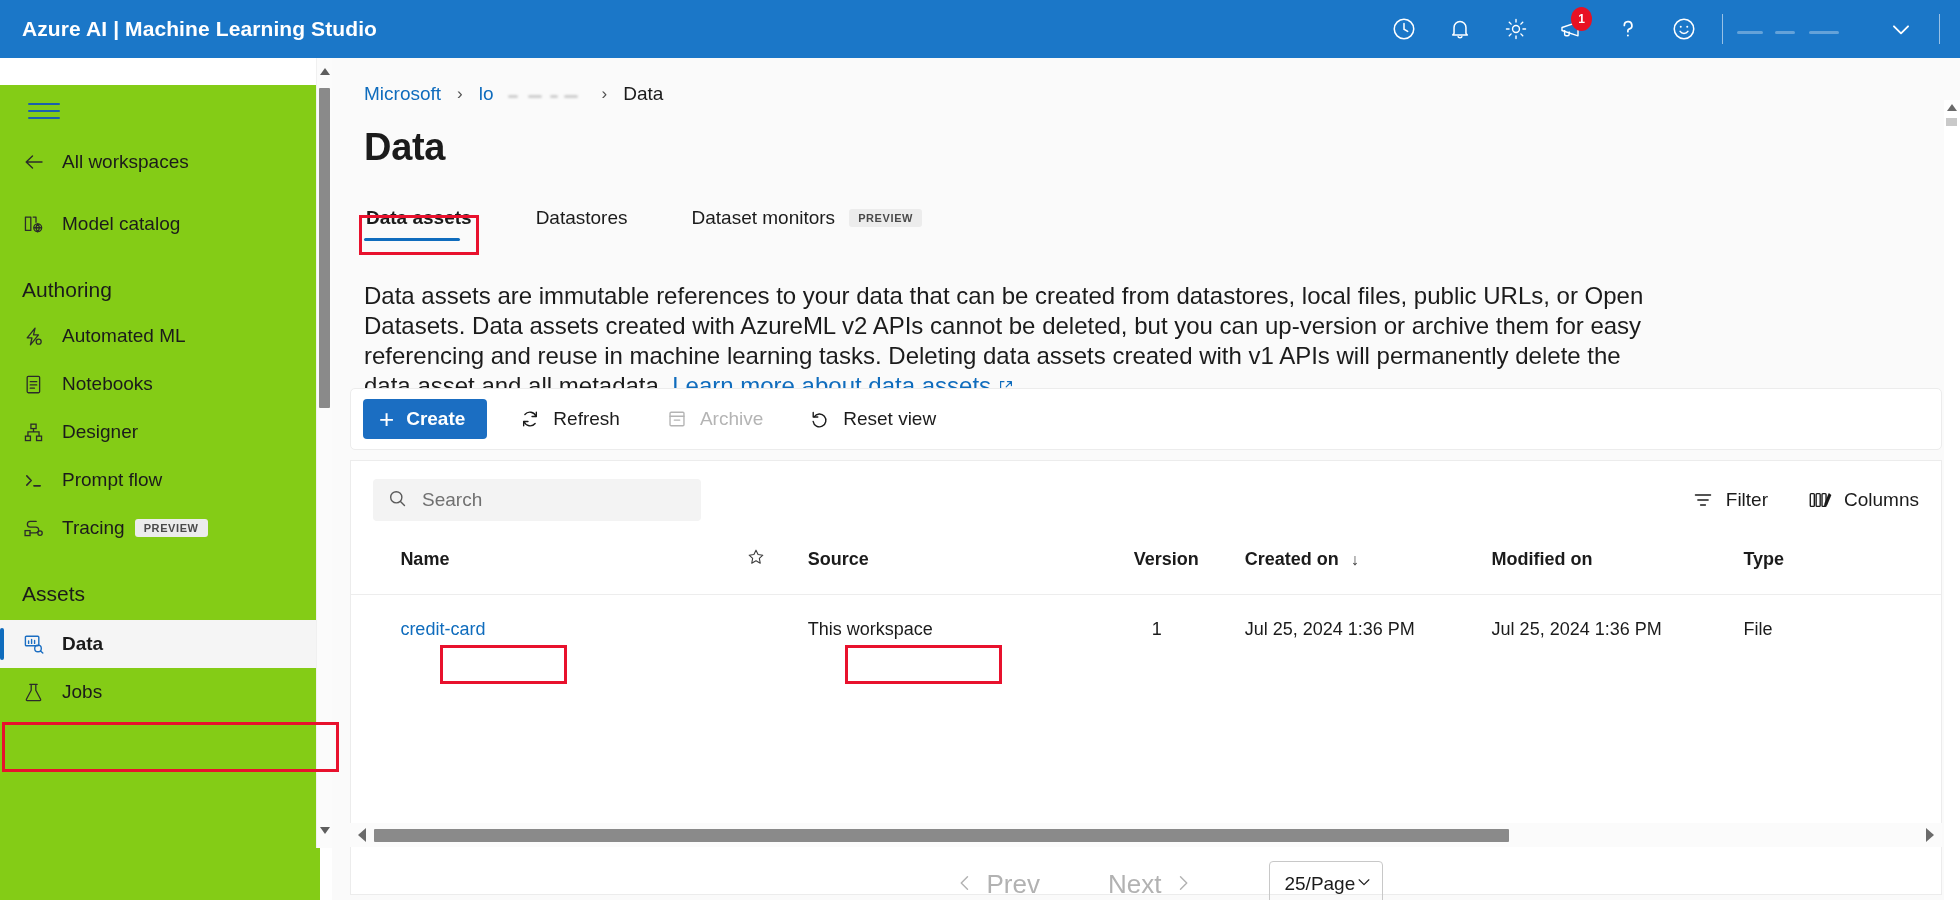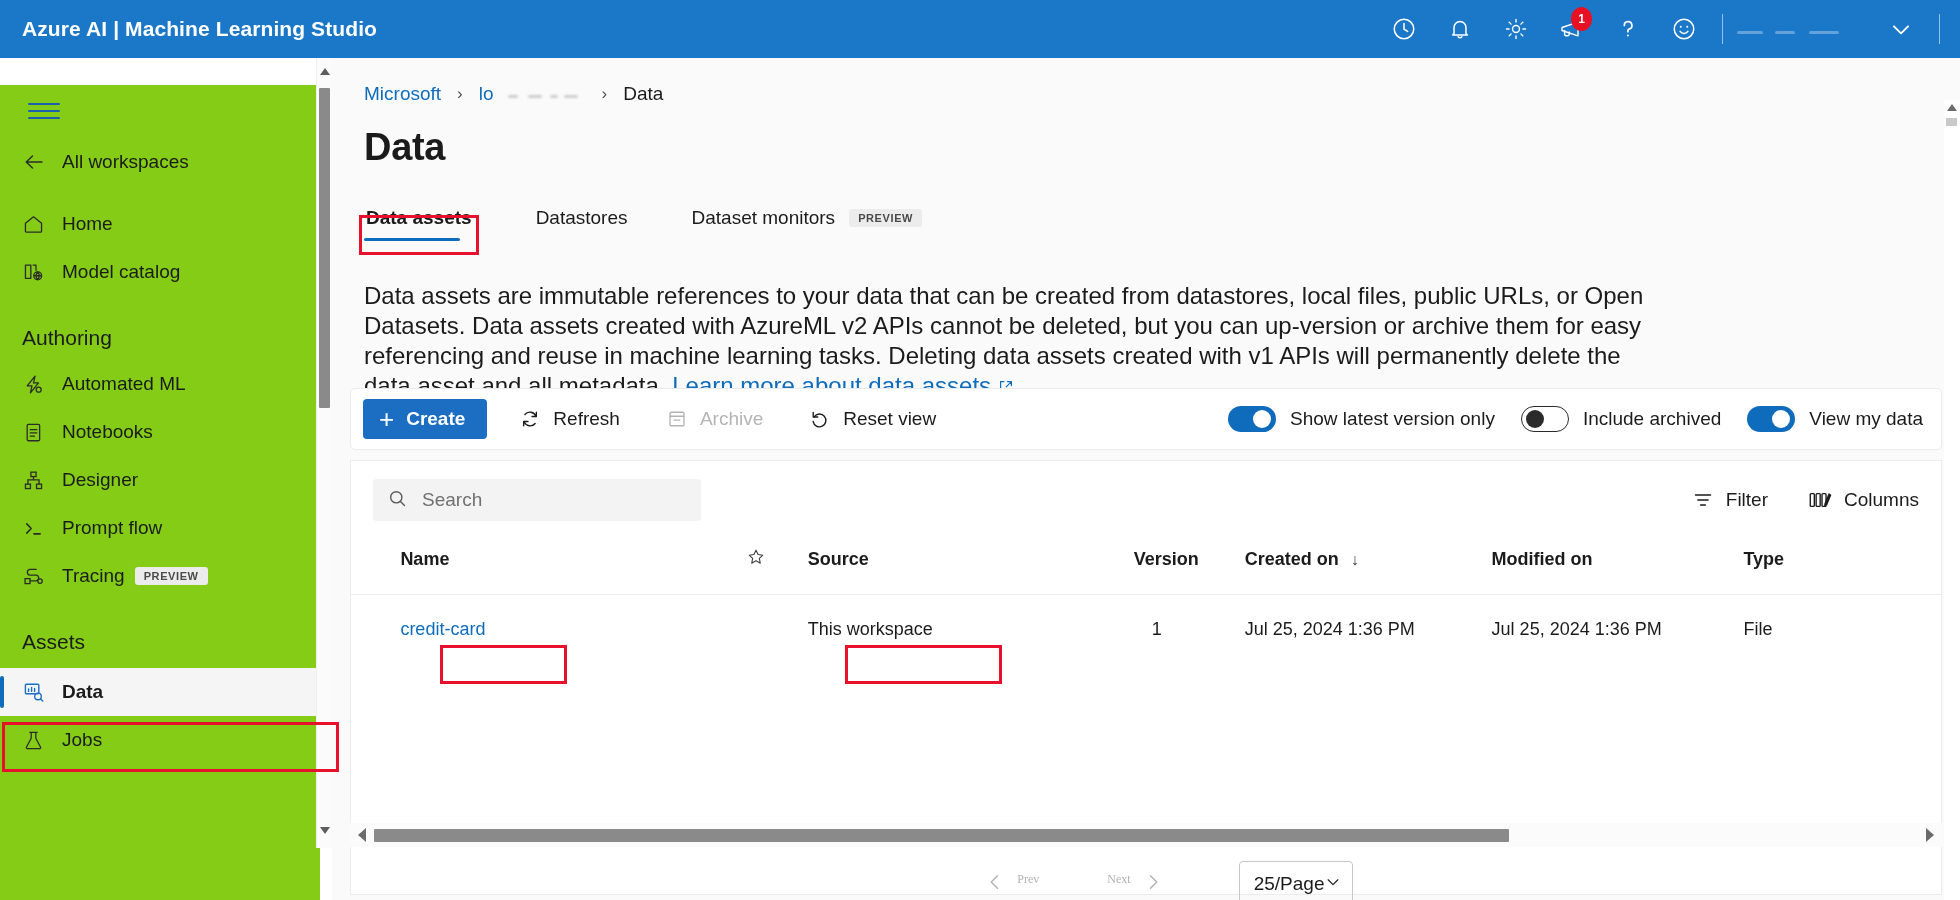--- a/index.html
+++ b/index.html
@@ -203,22 +203,22 @@
   .hs-right { border-left: 8px solid #6b6b6b; margin-right: 8px; }
   .hs-track { flex: 1; height: 13px; margin: 0 8px; position: relative; }
   .hs-thumb { position: absolute; left: 0; top: 0; height: 13px; width: 1135px; background: #8a8a8a; border-radius: 1px; }
 
   
   .pager {
     position: absolute; left: 18px; top: 795px; width: 1592px; height: 62px;
     display: flex; align-items: center; justify-content: center;
   }
   .pg-btn {
-    display: flex; align-items: flex-start; font-size: 12px; color: #b2b2b2;
-    margin: 0 34px; cursor: default; white-space: nowrap; font-family: Liberation Serif, serif;
+    display: flex; align-items: flex-start; font-size: 26px; color: #b2b2b2;
+    margin: 0 34px; cursor: default; white-space: nowrap;
   }
   .pg-btn .chev { margin: 0 12px; }
   .page-select {
     border: 1px solid #c8c8c8; border-radius: 4px; height: 46px; width: 114px;
     display: flex; align-items: center; justify-content: space-between;
     padding: 0 12px 0 14px; font-size: 19px; color: #1b1b1b; cursor: pointer; margin-left: 30px;
   }
 
   
   .outer-scroll {
@@ -316,28 +316,20 @@
     <span class="ic">
       <svg width="24" height="24" viewBox="0 0 24 24" fill="none" stroke="#2b2b2b" stroke-width="1.4">
         <path d="M20 12H4.5M10.5 6 4.2 12l6.3 6" stroke-linecap="round" stroke-linejoin="round"></path>
       </svg>
     </span>
     <span class="lbl">All workspaces</span>
   </div>
 
   <div class="nav-gap-sm"></div>
 
-  <div class="nav-item">
-    <span class="ic">
-      <svg width="23" height="23" viewBox="0 0 24 24" fill="none" stroke="#2b2b2b" stroke-width="1.4">
-        <path d="M3.6 10.8 12 4l8.4 6.8V19a1 1 0 0 1-1 1H4.6a1 1 0 0 1-1-1z" stroke-linejoin="round"></path>
-      </svg>
-    </span>
-    <span class="lbl">Home</span>
-  </div>
 
   <div class="nav-item">
     <span class="ic">
       <svg width="23" height="23" viewBox="0 0 24 24" fill="none" stroke="#2b2b2b" stroke-width="1.35">
         <path d="M3.6 4.2h5.6v14H3.6zM11.2 4.2h3.4v6" stroke-linejoin="round"></path>
         <circle cx="16.4" cy="15.4" r="4.1"></circle>
         <path d="M12.3 15.4h8.2M16.4 11.3c1.9 2.4 1.9 5.9 0 8.2-1.9-2.3-1.9-5.8 0-8.2z"></path>
       </svg>
     </span>
     <span class="lbl">Model catalog</span>
@@ -502,40 +494,20 @@
     <div class="cmd-btn">
       <span class="ic">
         <svg width="22" height="22" viewBox="0 0 24 24" fill="none" stroke="#1b1b1b" stroke-width="1.5">
           <path d="M5.6 9.6a7 7 0 1 1-1.1 5" stroke-linecap="round"></path>
           <path d="M4.6 4.8v5h5" stroke-linecap="round" stroke-linejoin="round"></path>
         </svg>
       </span>
       <span>Reset view</span>
     </div>
 
-    <div class="toggle-group">
-      <div class="tgl-wrap">
-        <span class="tgl">
-            <span class="knob"></span>
-          </span>
-        <span class="tgl-lbl">Show latest version only</span>
-      </div>
-      <div class="tgl-wrap">
-        <span class="tgl off">
-            <span class="knob"></span>
-          </span>
-        <span class="tgl-lbl">Include archived</span>
-      </div>
-      <div class="tgl-wrap" style="margin-right:18px;">
-        <span class="tgl">
-            <span class="knob"></span>
-          </span>
-        <span class="tgl-lbl">View my data</span>
-      </div>
-    </div>
   </div>
 
   <div class="tablecard">
     <div class="tbl-toolbar">
       <div class="search-box">
         <span>
           <svg width="21" height="21" viewBox="0 0 24 24" fill="none" stroke="#5a5a5a" stroke-width="1.6">
             <circle cx="10.6" cy="10.6" r="6.4"></circle>
               <path d="M15.4 15.4 20 20" stroke-linecap="round"></path>
           </svg>

